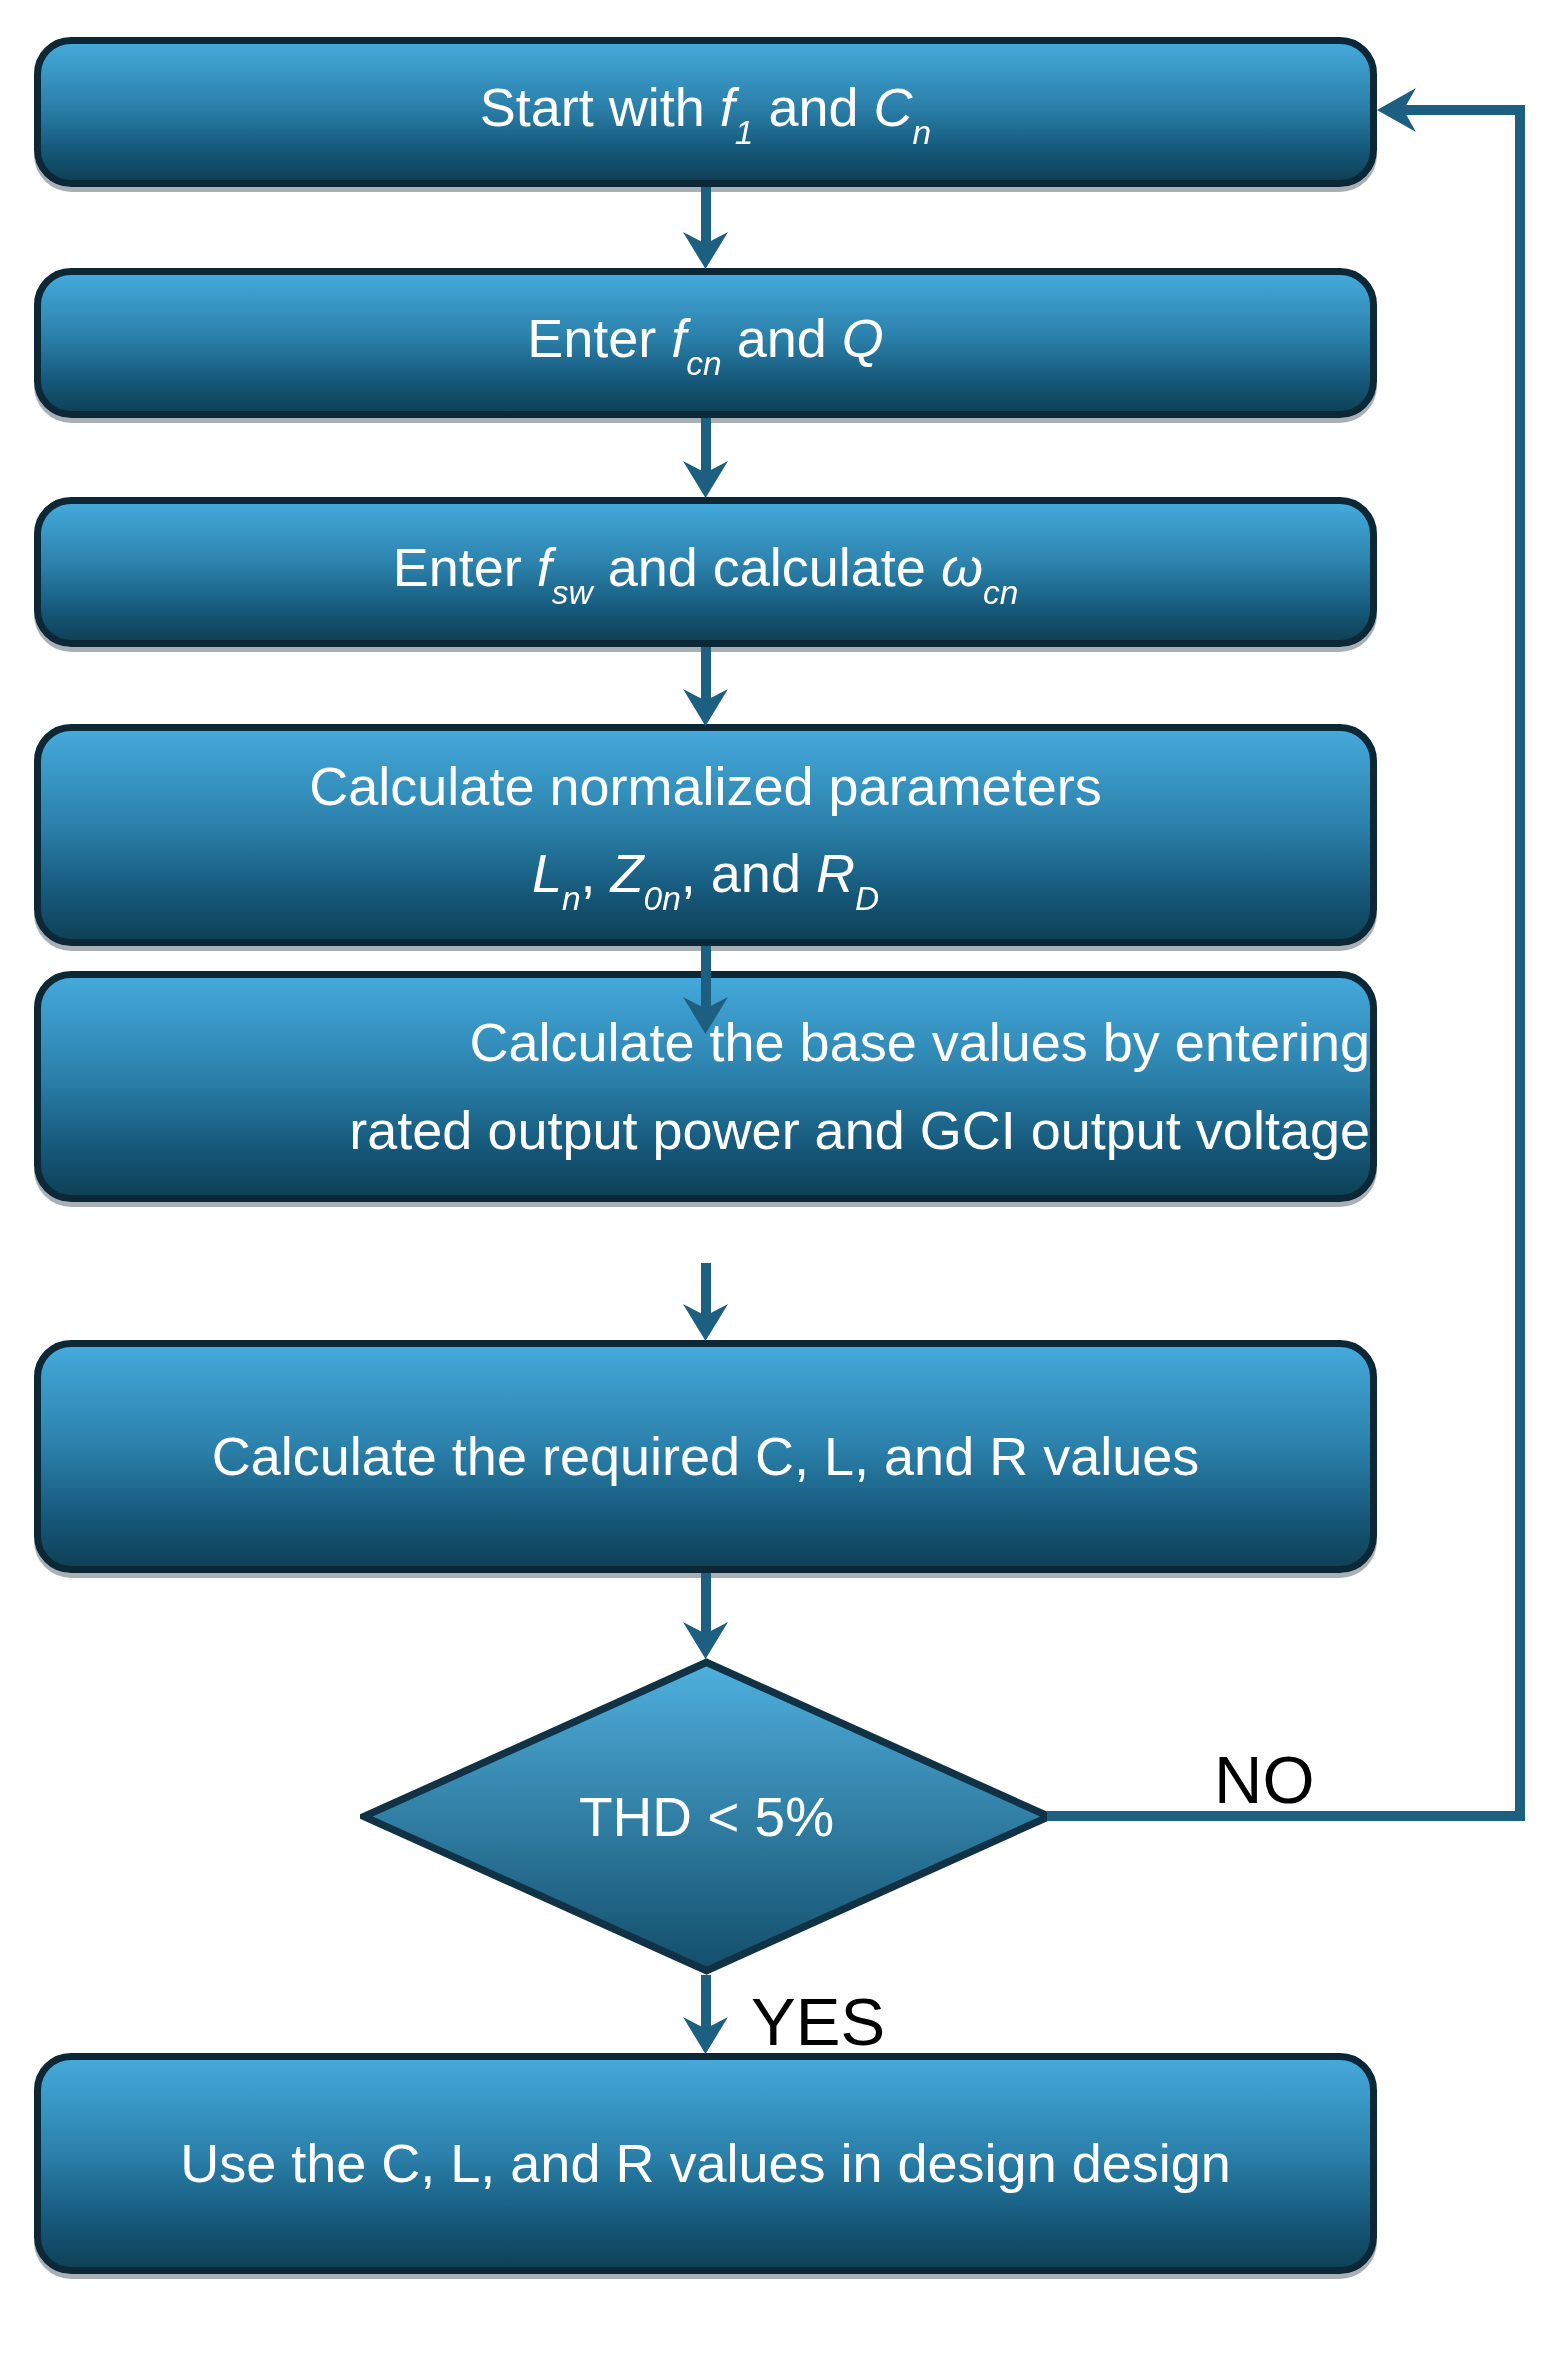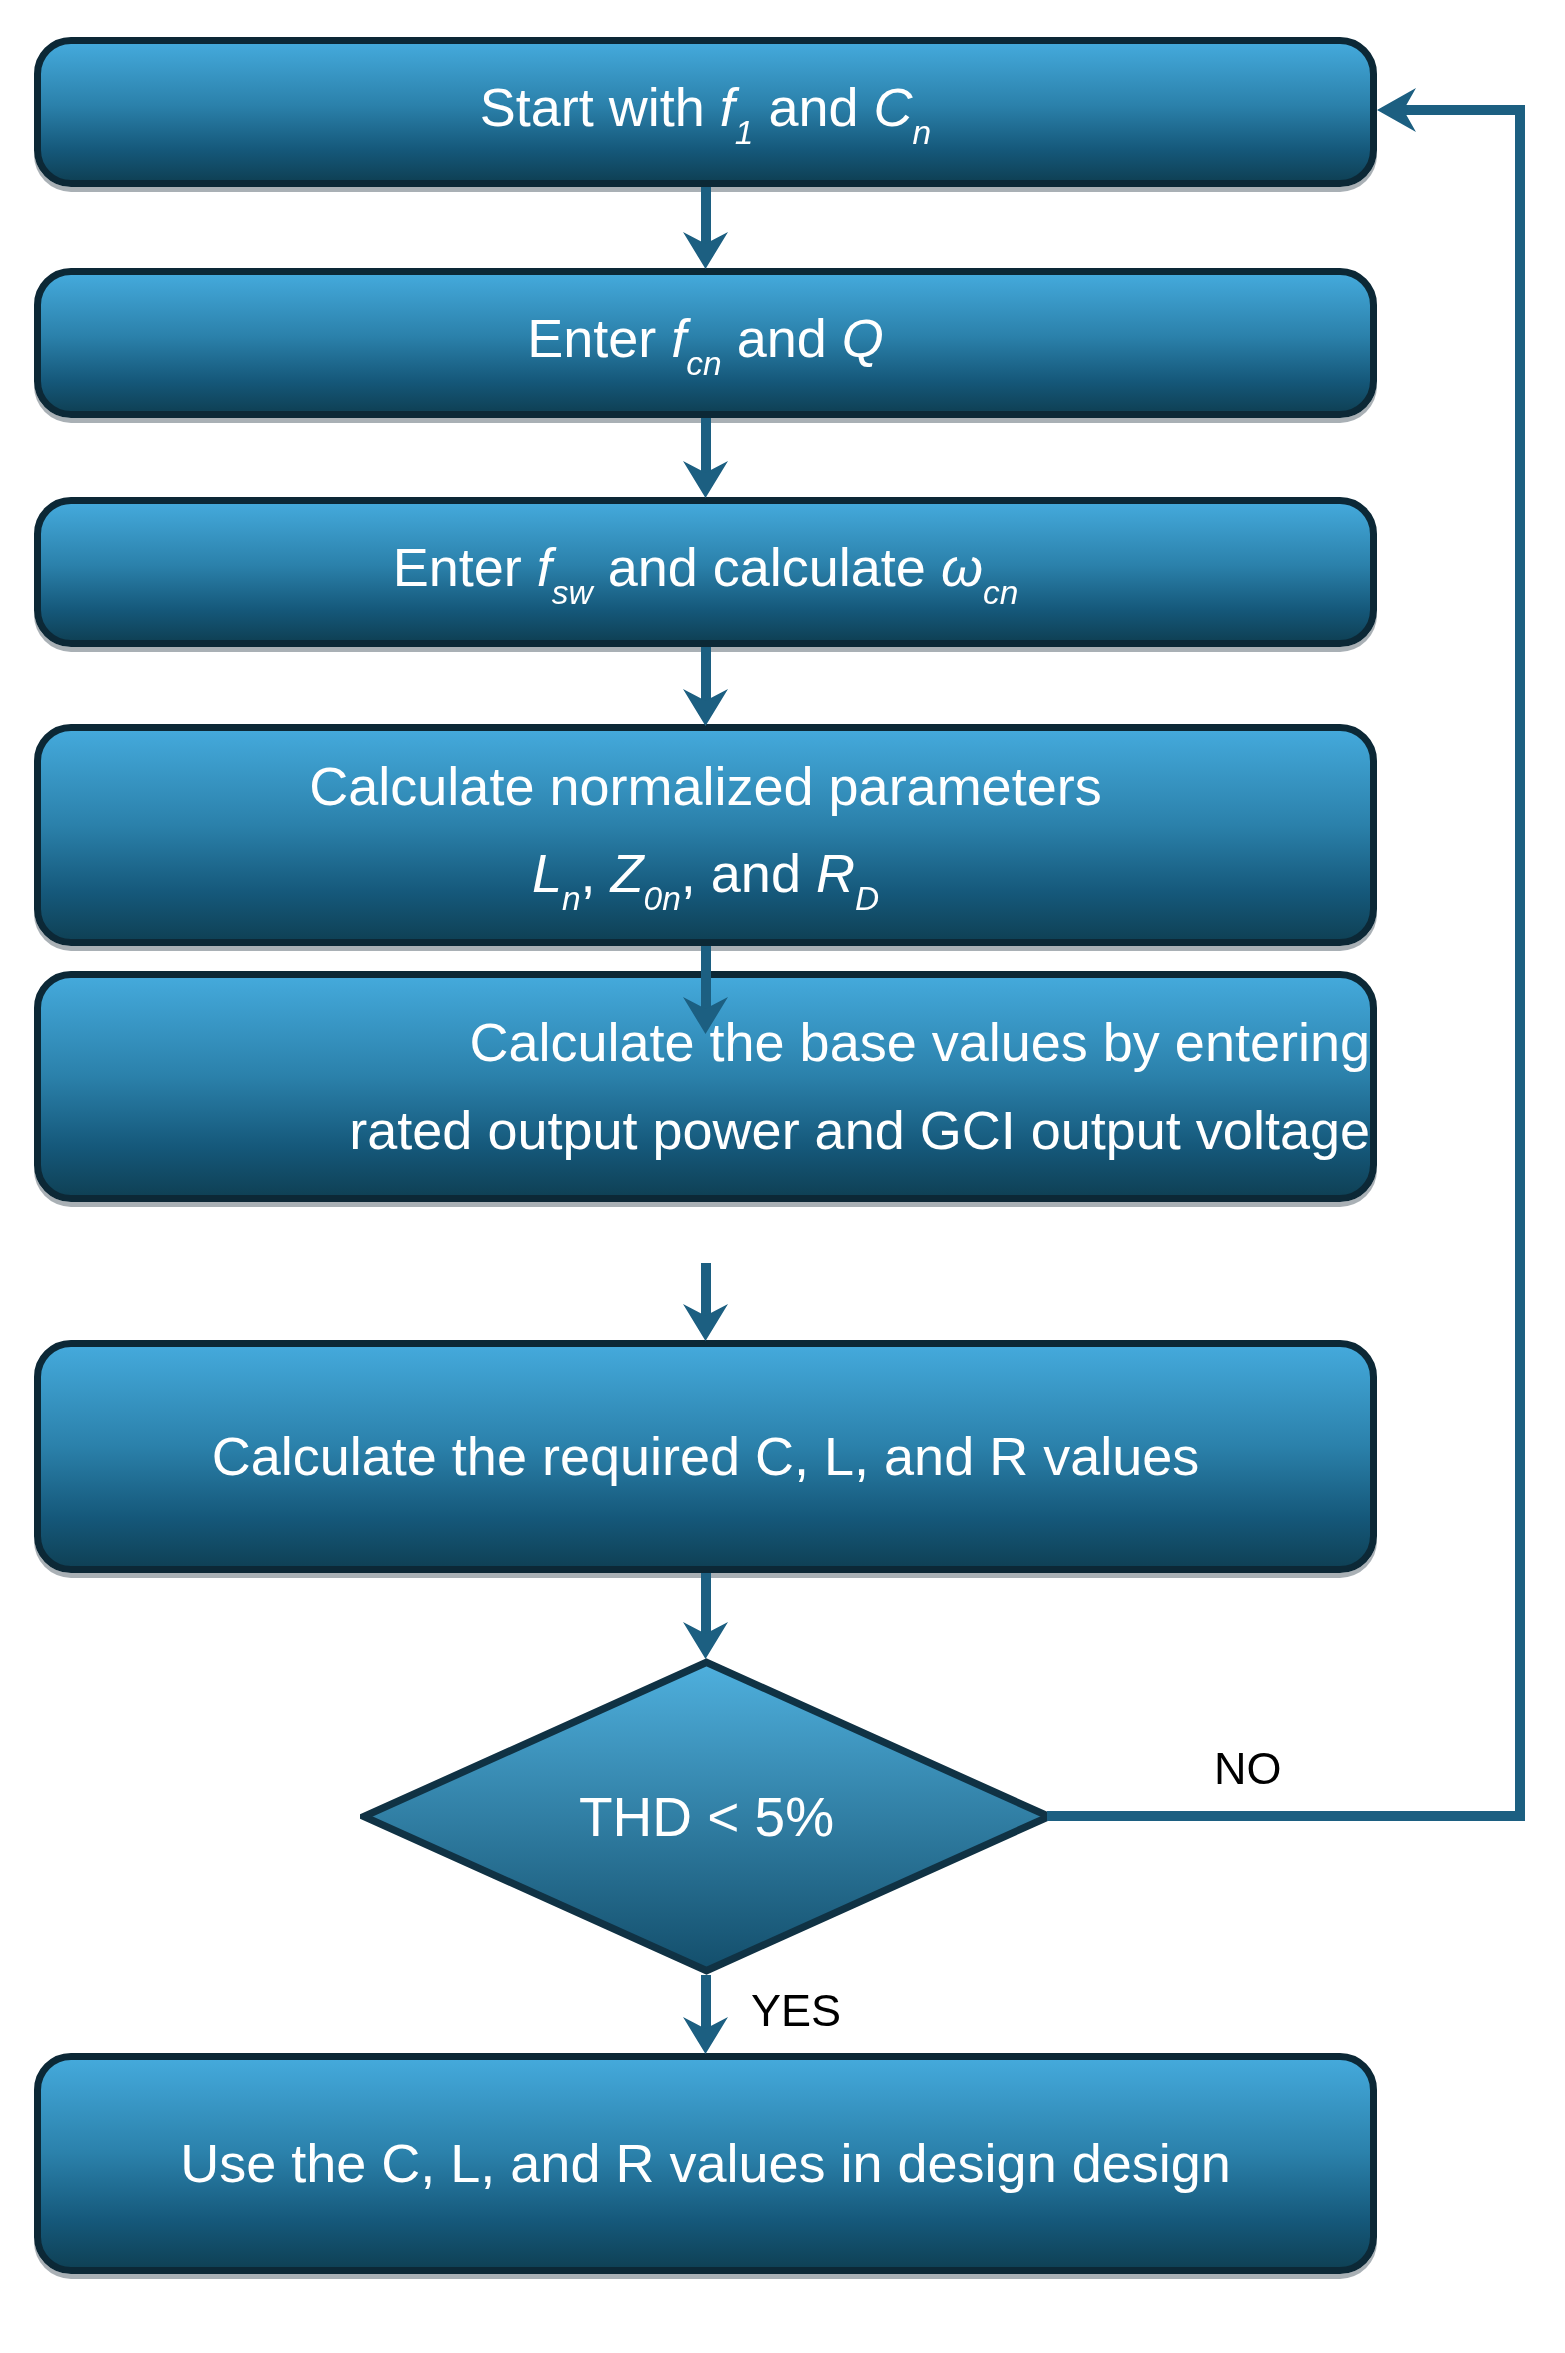--- a/index.html
+++ b/index.html
@@ -46,21 +46,21 @@
   }
   .hseg{position:absolute;height:9.7px;background:var(--arrow);}
   .vseg{position:absolute;width:9.7px;background:var(--arrow);}
   .lhead{
     position:absolute;width:39px;height:44px;background:var(--arrow);
     clip-path:polygon(100% 0,68% 50%,100% 100%,0 50%);
   }
   .flow-label{
     position:absolute;
     color:var(--label-text);
-    font-size:45px;
+    font-size:67px;
     line-height:1;
     white-space:nowrap;
   }
   .diamond-wrap{position:absolute;left:360px;top:1658px;width:693px;height:317px;}
   .diamond-text{
     position:absolute;left:0;top:0;width:100%;height:100%;
     display:flex;align-items:center;justify-content:center;
     color:var(--node-text);font-size:55px;line-height:1.2;text-align:center;
   }
 </style>

